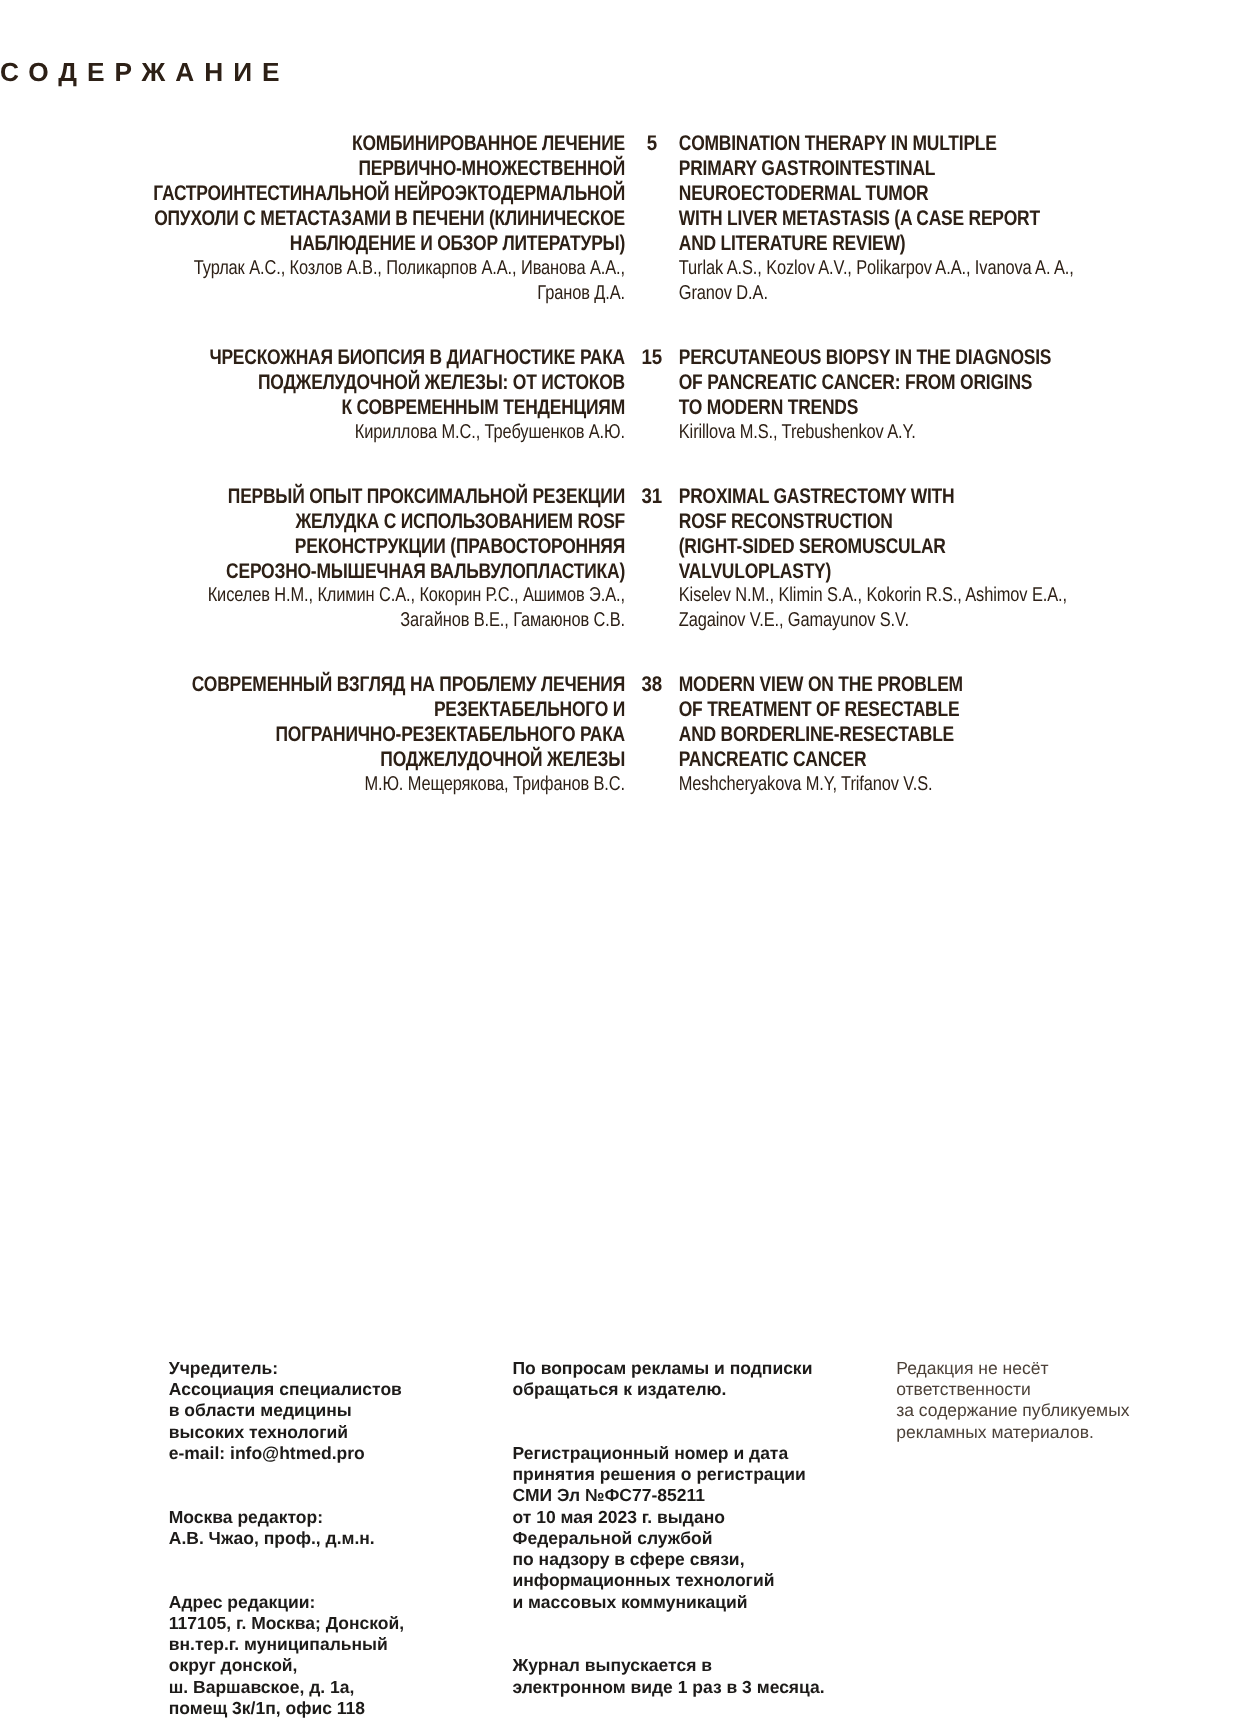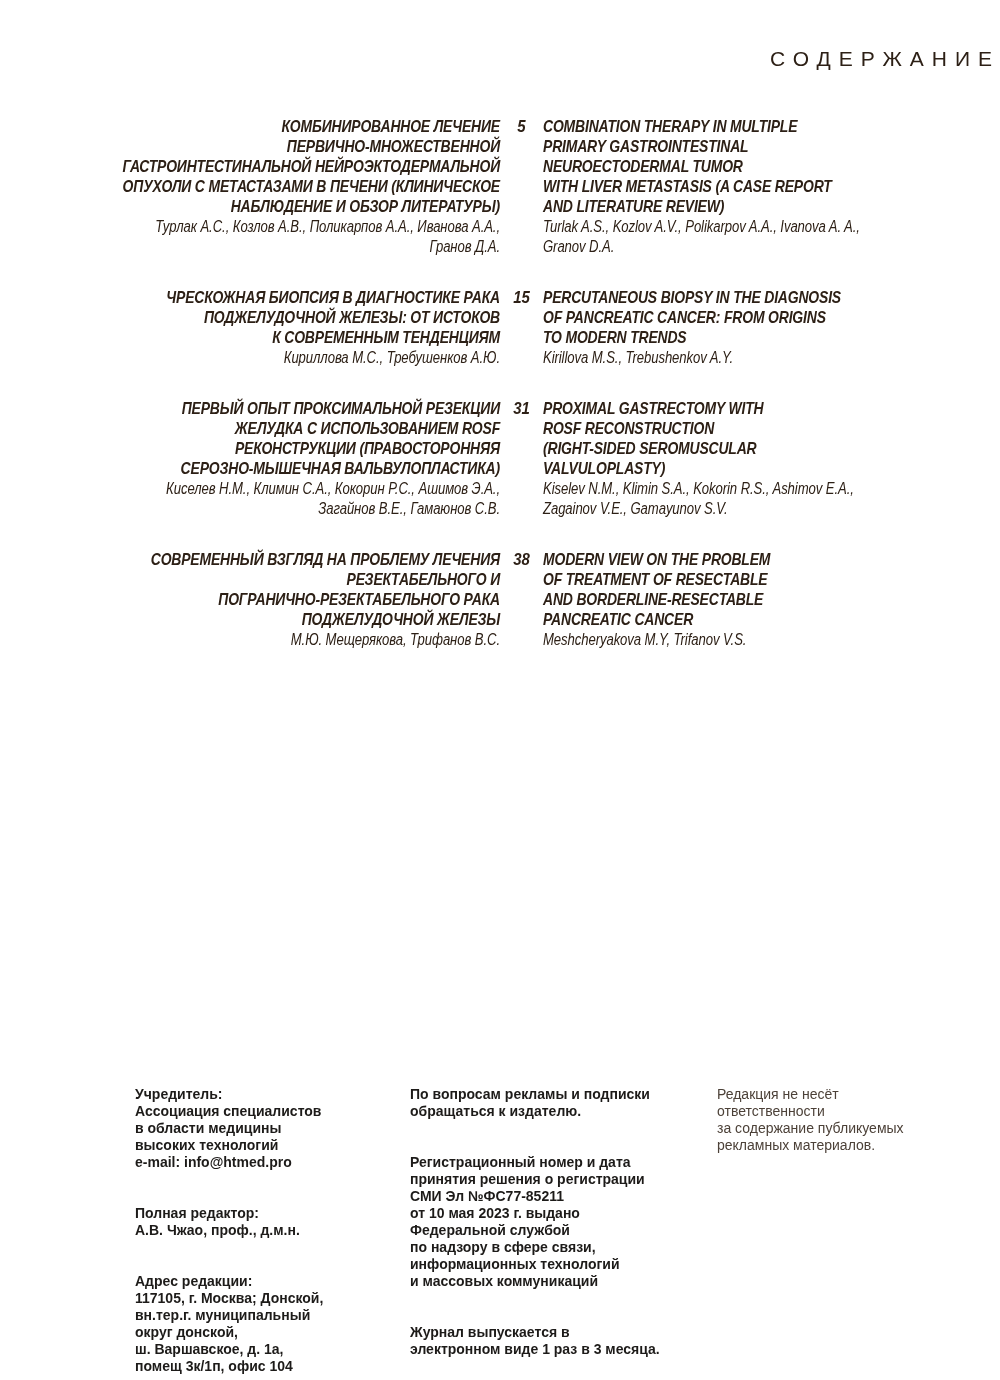--- a/index.html
+++ b/index.html
@@ -5,29 +5,29 @@
   html,body{margin:0;padding:0;background:#ffffff;}
   .page{
     position:relative;
     width:1000px;height:1380px;
     background:#ffffff;
     overflow:hidden;
     font-family:"Liberation Sans", sans-serif;
     color:#2d2016;
   }
   .heading{
-    margin:46px 0 0 0;
-    text-align:right;
+    margin:46px 12px 0 0;
+    text-align:left;
     font-size:21px;
     line-height:26px;
-    font-weight:normal;
+    font-weight:bold;
     letter-spacing:0.38em;
     color:#2d2016;
   }
-  .toc{margin-top:45px;font-style:italic;}
+  .toc{margin-top:33px;}
   .toc-entry{
     display:grid;
     grid-template-columns:500px 43px 1fr;
     margin-bottom:31px;
   }
   .cell-ru{
     text-align:right;
     transform:scaleX(0.82);
     transform-origin:100% 0;
   }
@@ -163,28 +163,28 @@
 
   </div>
 
   <div class="footer">
     <div class="fcol fcol-1">
       <p>Учредитель:
 Ассоциация специалистов
 в области медицины
 высоких технологий
 e-mail: info@htmed.pro</p>
-      <p>Полная редактор:
+      <p>Москва редактор:
 А.В. Чжао, проф., д.м.н.</p>
       <p>Адрес редакции:
 117105, г. Москва; Донской,
 вн.тер.г. муниципальный
 округ донской,
 ш. Варшавское, д. 1а,
-помещ 3к/1п, офис 104</p>
+помещ 3к/1п, офис 118</p>
     </div>
     <div class="fcol fcol-2">
       <p>По вопросам рекламы и подписки
 обращаться к издателю.</p>
       <p>Регистрационный номер и дата
 принятия решения о регистрации
 СМИ Эл №ФС77-85211
 от 10 мая 2023 г. выдано
 Федеральной службой
 по надзору в сфере связи,

